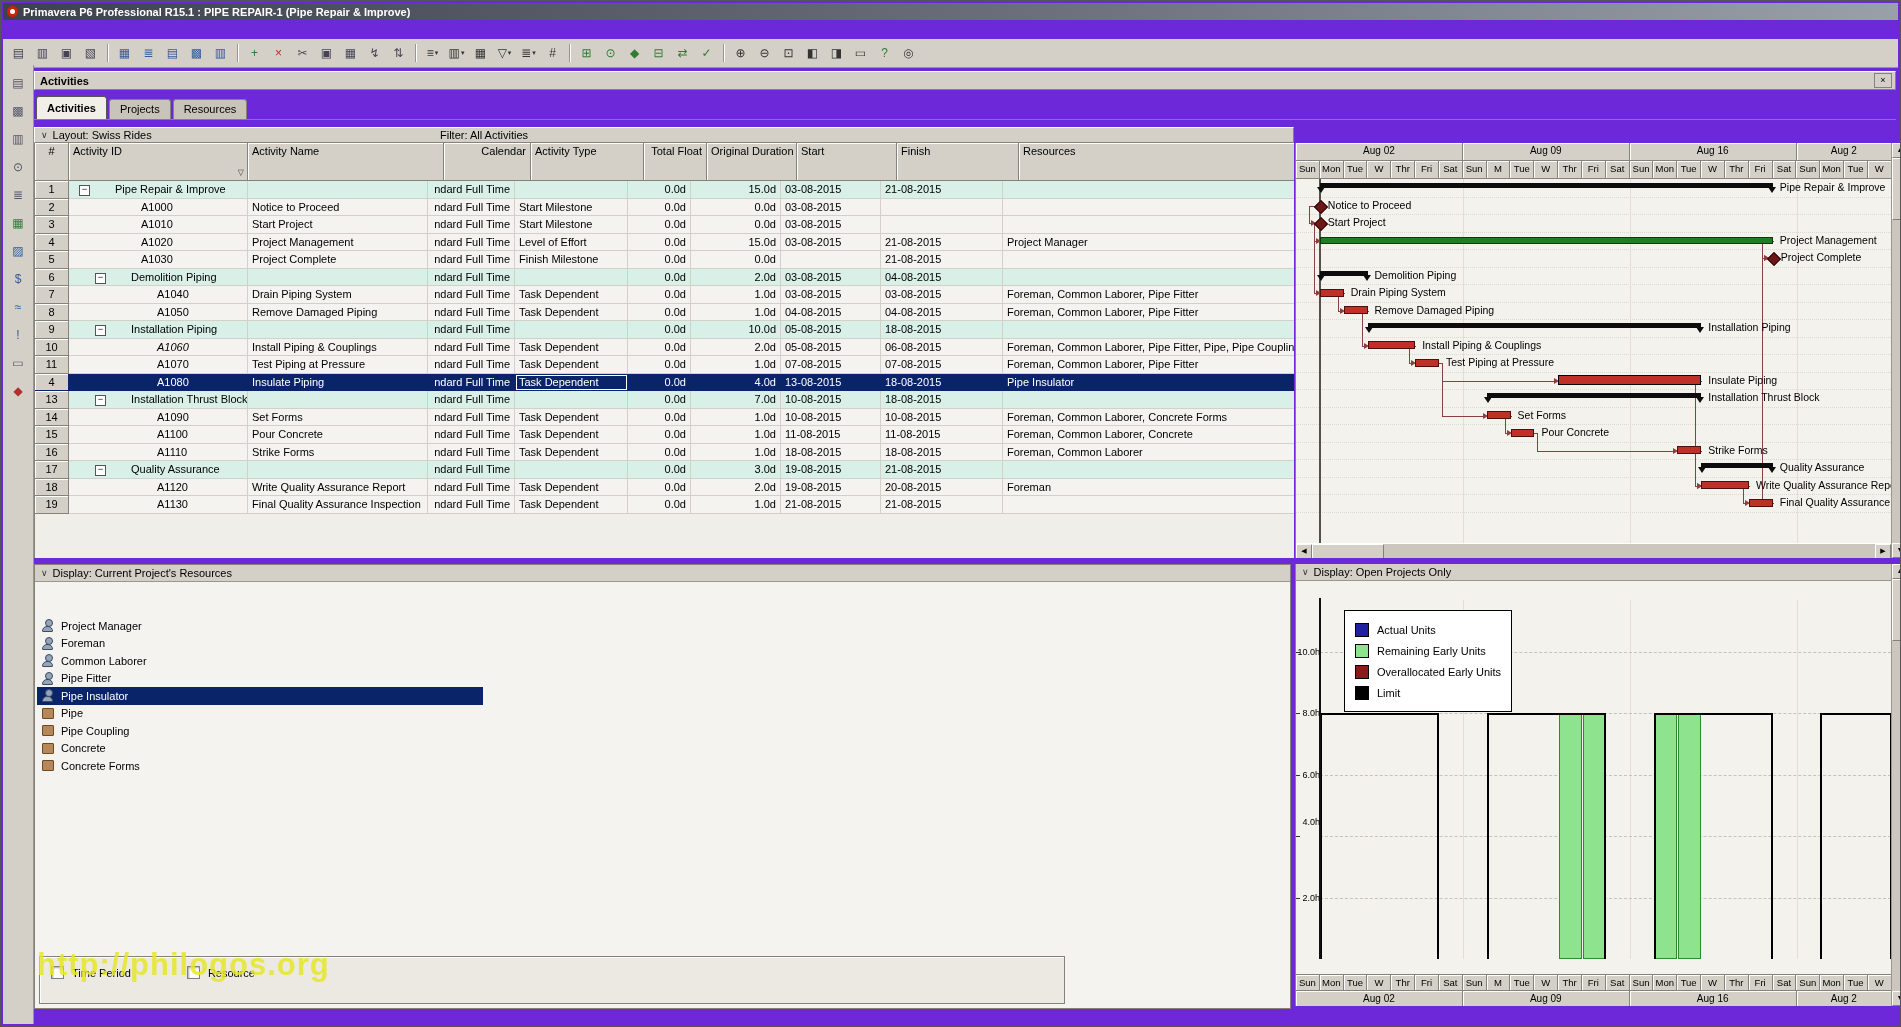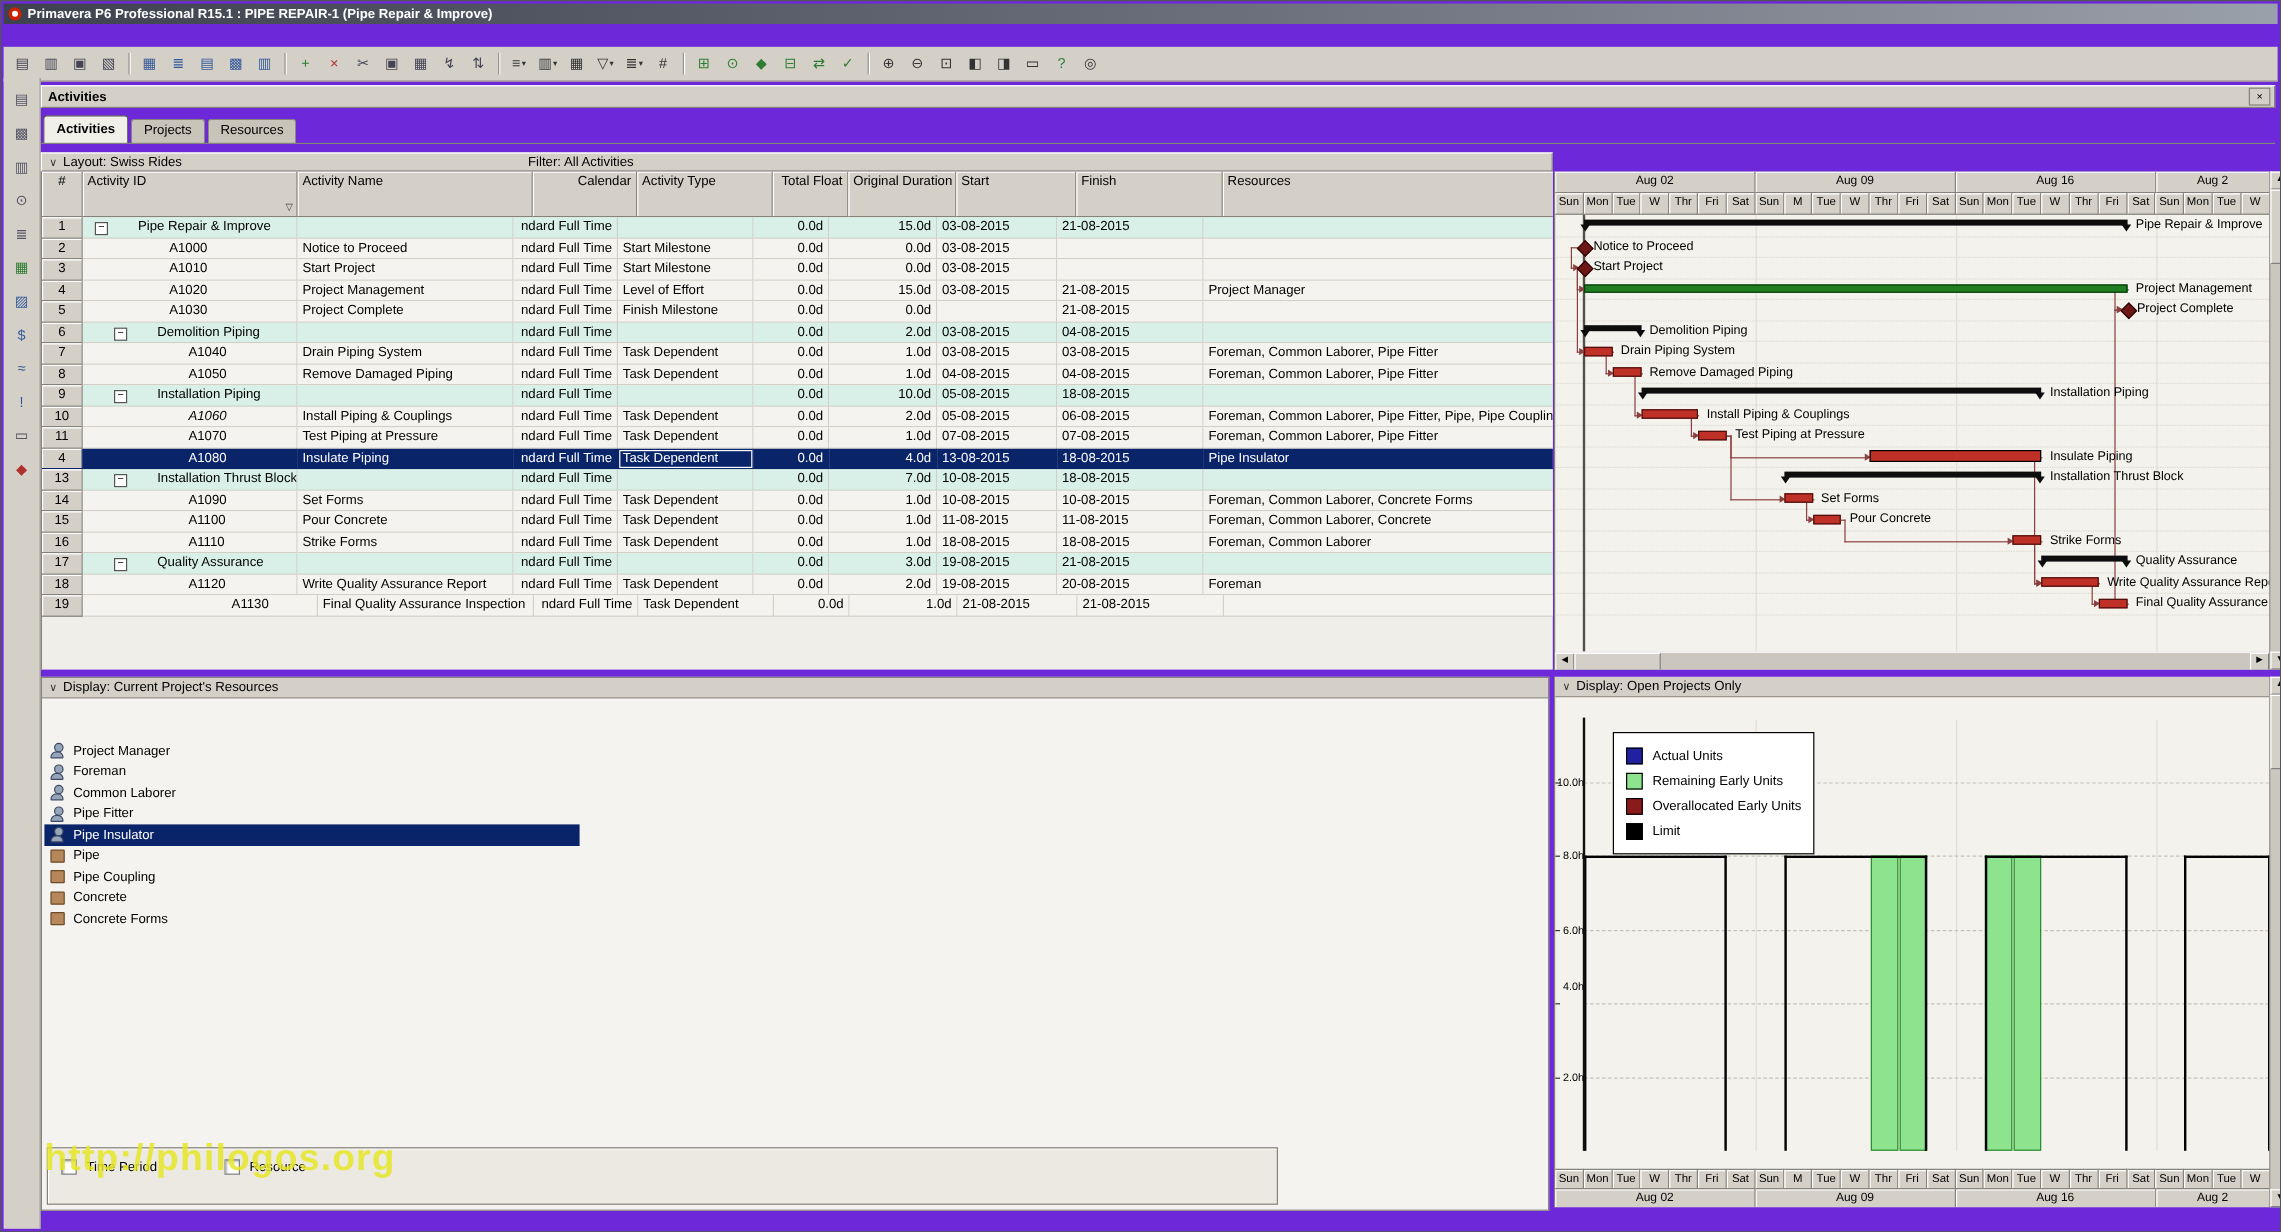--- a/index.html
+++ b/index.html
@@ -534,21 +534,21 @@
           <div class="td a-right" style="width: 87px;"><span>ndard Full Time</span></div>
           <div class="td" style="width: 113px;"><span>Task Dependent</span></div>
           <div class="td a-right" style="width: 63px;"><span>0.0d</span></div>
           <div class="td a-right" style="width: 90px;"><span>2.0d</span></div>
           <div class="td" style="width: 100px;"><span>19-08-2015</span></div>
           <div class="td" style="width: 122px;"><span>20-08-2015</span></div>
           <div class="td" style="width: 292px;"><span>Foreman</span></div>
         </div>
         <div class="trow" style="top: 315px;">
           <div class="td num" style="width: 34px;"><span>19</span></div>
-          <div class="td" style="width: 196px; text-align: center;"><span style="padding-left: 84px;">A1130</span></div>
+          <div class="td" style="width: 179px;"><span style="padding-left: 84px;">A1130</span></div>
           <div class="td" style="width: 180px;"><span>Final Quality Assurance Inspection</span></div>
           <div class="td a-right" style="width: 87px;"><span>ndard Full Time</span></div>
           <div class="td" style="width: 113px;"><span>Task Dependent</span></div>
           <div class="td a-right" style="width: 63px;"><span>0.0d</span></div>
           <div class="td a-right" style="width: 90px;"><span>1.0d</span></div>
           <div class="td" style="width: 100px;"><span>21-08-2015</span></div>
           <div class="td" style="width: 122px;"><span>21-08-2015</span></div>
           <div class="td" style="width: 292px;"></div>
         </div>
       </div>

